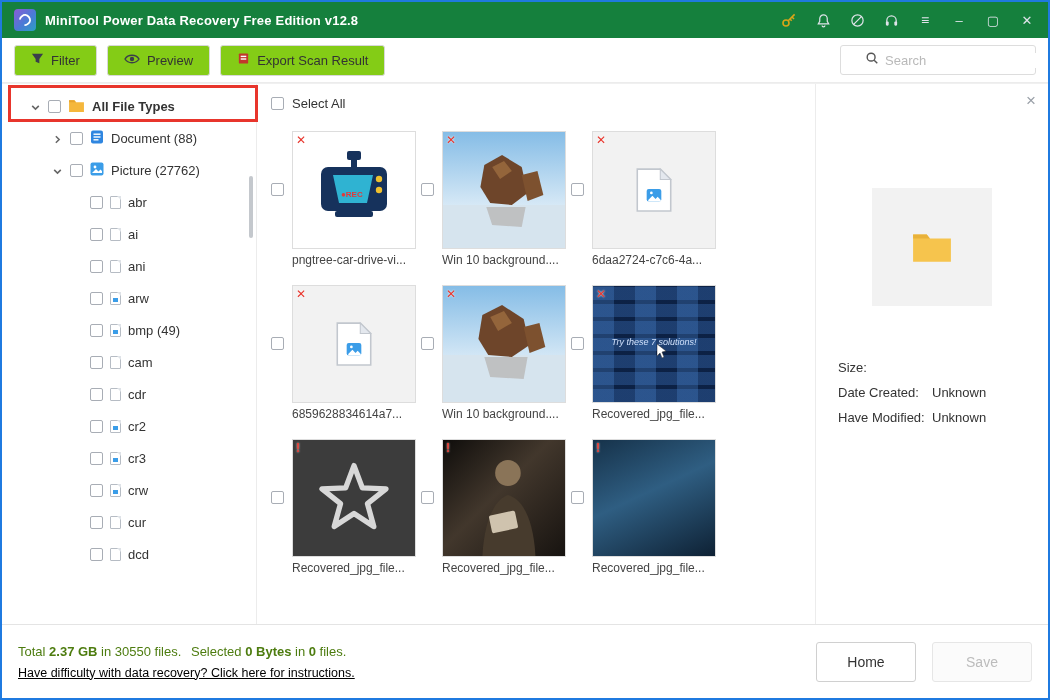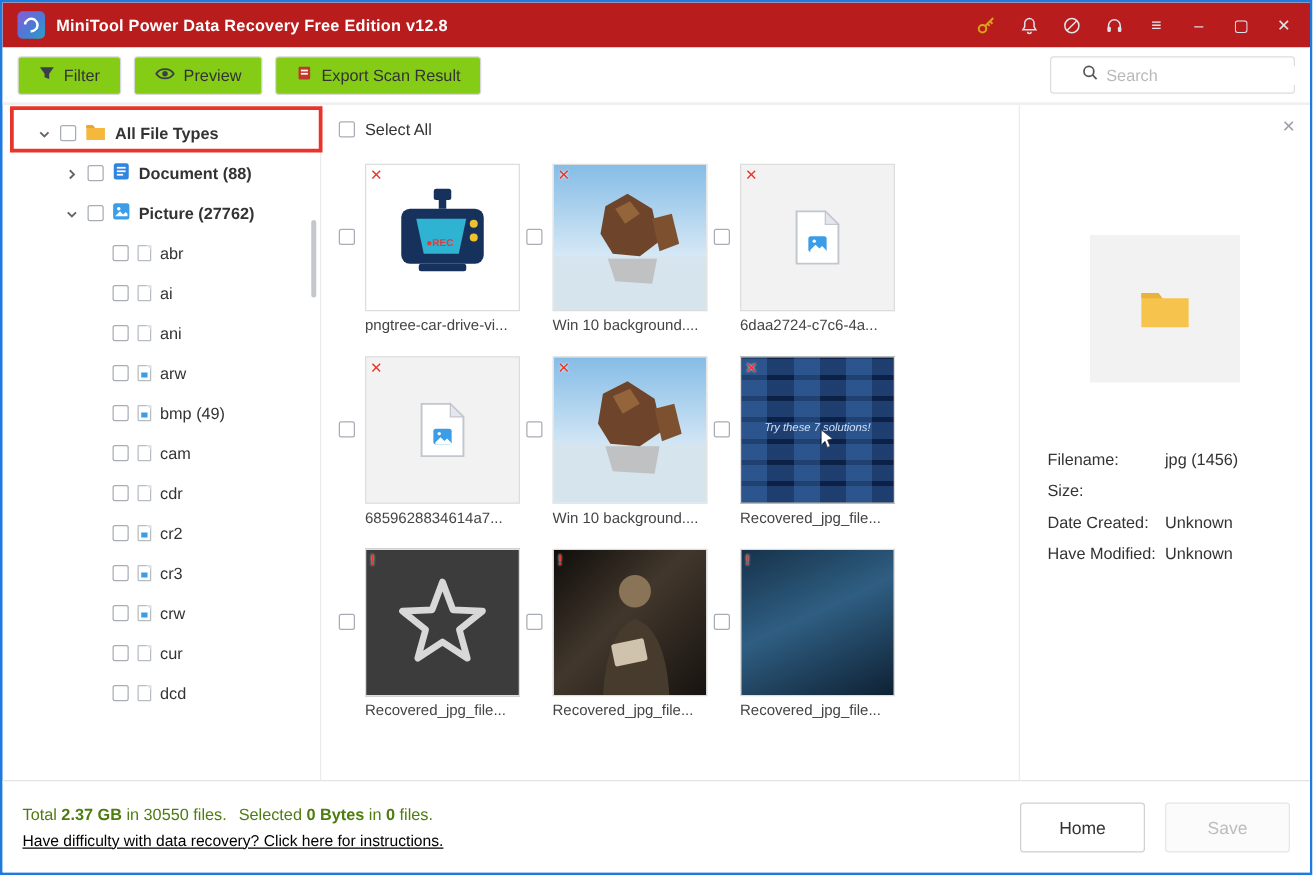--- a/index.html
+++ b/index.html
@@ -2,21 +2,21 @@
 <html><head>
 <meta charset="utf-8">
 <style>
   * { margin:0; padding:0; box-sizing:border-box; }
   html,body { width:1050px; height:700px; }
   body { font-family:"Liberation Sans","DejaVu Sans",sans-serif; background:#fff; }
   .window { width:1050px; height:700px; border:2px solid #1f7ae0; background:#fff;
             display:flex; flex-direction:column; position:relative; overflow:hidden; }
 
   
-  .titlebar { flex:0 0 36px; background:#b91c1c; display:flex; align-items:center; padding:0 12px; }
+  .titlebar { flex:0 0 36px; background:#15803d; display:flex; align-items:center; padding:0 12px; }
   .logo { width:22px; height:22px; border-radius:4px; margin-right:9px; position:relative;
           background:linear-gradient(135deg,#8a5cd6 0%,#4a7bd6 55%,#2aa0c4 100%); }
   .logo::after { content:""; position:absolute; inset:5px; border:2px solid #fff; border-radius:50%;
                  border-left-color:transparent; transform:rotate(-40deg); }
   .title { color:#fff; font-size:13px; font-weight:bold; letter-spacing:.2px; }
   .tb-icons { margin-left:auto; display:flex; align-items:center; gap:16px; }
   .tb-icon { width:18px; height:18px; display:flex; align-items:center; justify-content:center;
              color:#dfe3ea; font-size:14px; cursor:pointer; line-height:1; }
   .tb-icon.win { font-size:13px; }
   .tb-icon svg { display:block; }
@@ -40,21 +40,21 @@
                 border:3px solid #e8352c; z-index:9; pointer-events:none; }
 
   
   .content { flex:1; display:flex; min-height:0; border-top:1px solid #f0f0f0; }
 
   
   .sidebar { flex:0 0 255px; border-right:1px solid #ececec; position:relative; overflow:hidden;
              padding-top:6px; font-size:13px; color:#333; }
   .trow { display:flex; align-items:center; gap:7px; height:32px; cursor:pointer; }
   .trow.l1 { padding-left:28px; }
-  .trow.l2 { padding-left:50px;font-weight:bold; }
+  .trow.l2 { padding-left:50px; }
   .trow.l3 { padding-left:88px; }
   .cb { width:13px; height:13px; border:1px solid #a8adb5; border-radius:2px; background:#fff; flex:0 0 13px; }
   .chev { width:11px; height:11px; flex:0 0 11px; }
   .ficon { position:relative; width:11px; height:13px; background:#fff; border:1px solid #b6bcc4;
            border-radius:1px; flex:0 0 11px; }
   .ficon::before { content:""; position:absolute; top:-1px; right:-1px;
                    border-style:solid; border-width:0 4px 4px 0;
                    border-color:transparent #dfe3e8 transparent transparent; }
   .ficon.img::after { content:""; position:absolute; left:2px; bottom:2px; width:5px; height:4px; background:#3b9de8; }
   .sb-thumb { position:absolute; right:3px; top:92px; width:4px; height:62px; background:#c4c8cd; border-radius:2px; }
@@ -453,24 +453,20 @@
     <div class="preview">
       <span class="pv-close">×</span>
       <div class="pv-img">
         <svg width="42" height="34" viewBox="0 0 40 32">
           <path d="M2 4 h13 l3 4 h20 v22 H2 Z" fill="#f6c44d"></path>
           <path d="M2 4 h13 l3 4 H2 Z" fill="#e9b23a"></path>
         </svg>
       </div>
       <div class="pv-rows">
         <div class="pv-row">
-            <span class="pv-label">Filename:</span>
-            <span>jpg (1456)</span>
-          </div>
-        <div class="pv-row">
             <span class="pv-label">Size:</span>
             <span></span>
           </div>
         <div class="pv-row">
             <span class="pv-label">Date Created:</span>
             <span>Unknown</span>
           </div>
         <div class="pv-row">
             <span class="pv-label">Have Modified:</span>
             <span>Unknown</span>

